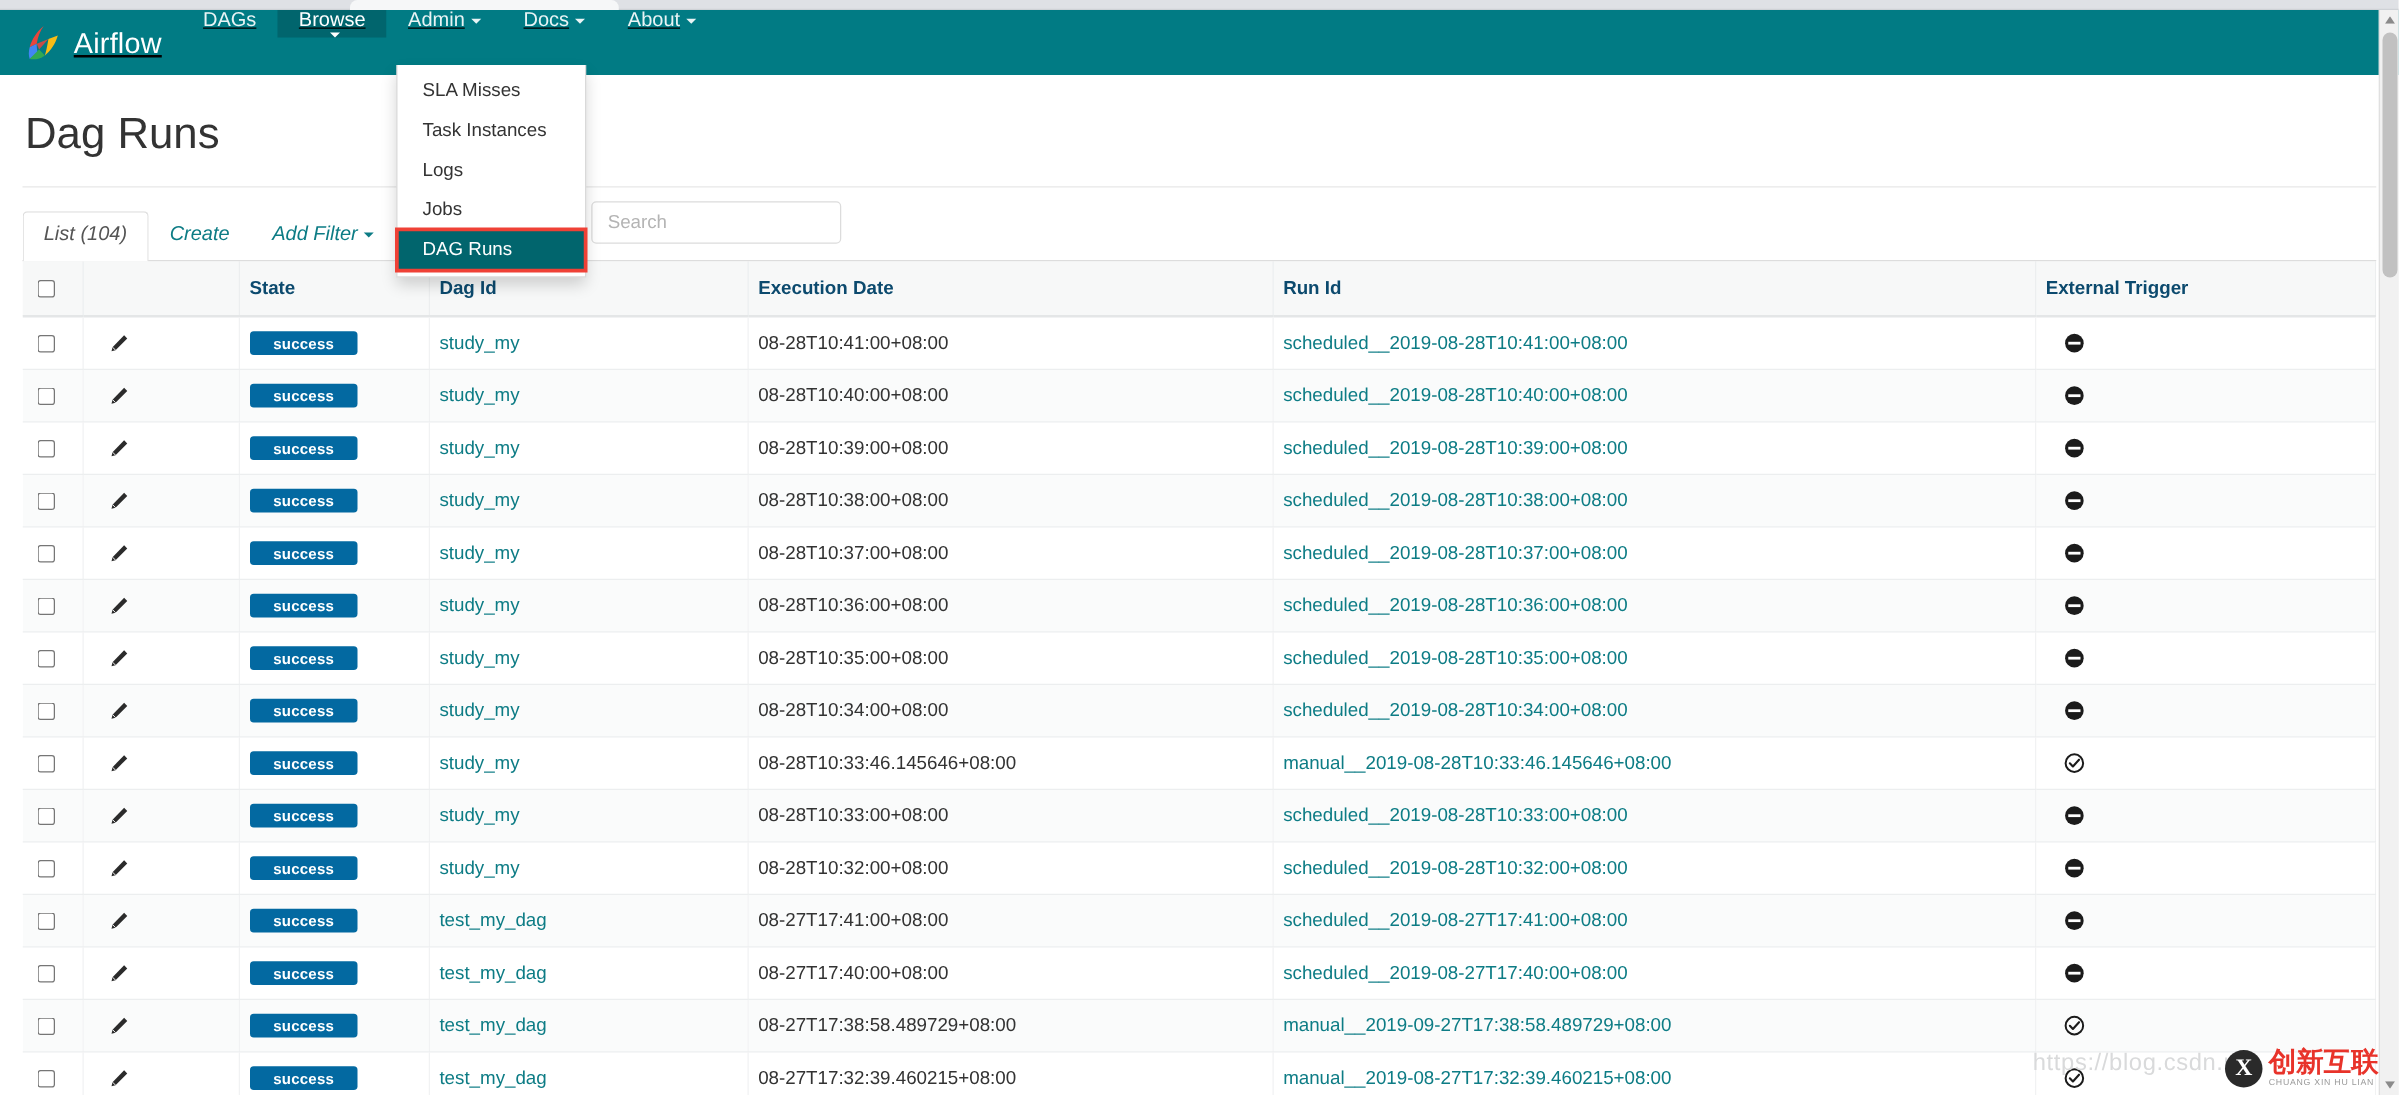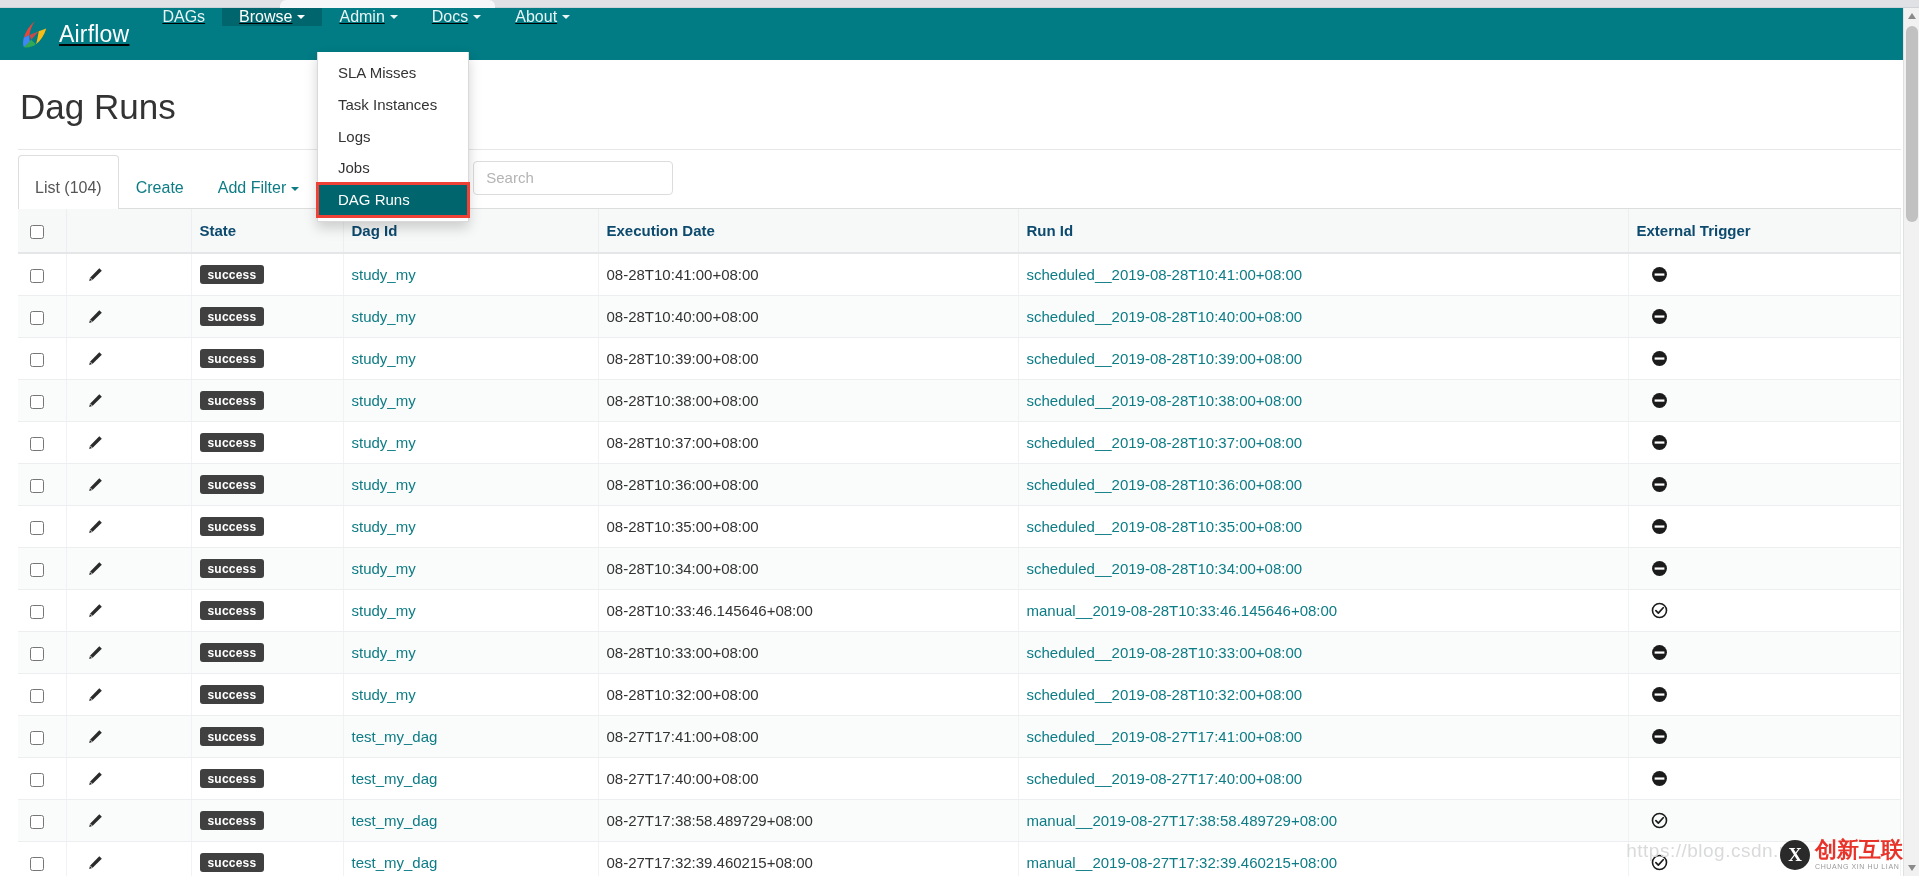--- a/index.html
+++ b/index.html
@@ -44,21 +44,21 @@
   .nav-item {
     display: flex; align-items: center;
     padding: 0 17px;
     color: #e9f4f5;
     font-size: 16px;
     text-decoration: none;
     white-space: nowrap;
     cursor: pointer;
     position: relative;
   }
-  .nav-item.open { background: #01656d; color: #ffffff; }
+  .nav-item.open { background: #01656d; color: #ffffff; flex-direction: column; }
   .caret {
     display: inline-block;
     width: 0; height: 0;
     margin-left: 5px;
     border-left: 4px solid transparent;
     border-right: 4px solid transparent;
     border-top: 4px solid currentColor;
     vertical-align: middle;
   }
   .nav-clock {
@@ -125,30 +125,31 @@
     border-bottom: 1px solid #dddddd;
     height: 41px;
     margin-top: 18px;
   }
   .tab-list {
     display: flex;
     align-items: flex-end;
     gap: 0;
   }
   .tab {
-    padding: 22px 16px 10px;
+    padding: 8px 16px 10px;
     font-size: 16px;
     color: #5f5f5f;
     text-decoration: none;
     border: 1px solid transparent;
     border-bottom: none;
     border-radius: 4px 4px 0 0;
     line-height: 1.2;
     cursor: pointer;
     white-space: nowrap;
+    font-style: italic;
   }
   .tab.active {
     background: #ffffff;
     border-color: #dddddd;
     color: #555555;
     margin-bottom: -1px;
     padding-bottom: 11px;
   }
   .tab.link { color: #0d7c85; }
   .search-wrap {
@@ -218,25 +219,25 @@
   }
   .edit-icon {
     display: inline-block;
     width: 16px; height: 16px;
     cursor: pointer;
     margin-left: 12px;
     vertical-align: middle;
   }
   .label-success {
     display: inline-block;
-    background: #404040;
+    background: #0369a1;
     color: #ffffff;
     font-size: 12px;
     font-weight: bold;
-    padding: 4px 8px 3px;
+    padding: 4px 19px 3px;
     border-radius: 3px;
     line-height: 1;
     letter-spacing: .2px;
   }
   a.cell-link {
     color: #0d7c85;
     text-decoration: none;
     cursor: pointer;
   }
   .trig-icon {
@@ -600,21 +601,21 @@
           </tr>
           <tr>
             <td><input type="checkbox" class="row-check" style=""></td>
             <td><span class="edit-icon"><svg viewBox="0 0 16 16" width="16" height="16">
                   <path d="M12.3 1.2 L14.8 3.7 L5.4 13.1 L2.2 13.9 L3.0 10.7 Z" fill="#2b2b2b"></path>
                   <path d="M3.0 10.7 L5.4 13.1" stroke="#ffffff" stroke-width="0.8"></path>
                 </svg></span></td>
             <td><span class="label-success">success</span></td>
             <td><a class="cell-link">test_my_dag</a></td>
             <td>08-27T17:38:58.489729+08:00</td>
-            <td><a class="cell-link">manual__2019-08-27T17:38:58.489729+08:00</a></td>
+            <td><a class="cell-link">manual__2019-09-27T17:38:58.489729+08:00</a></td>
             <td><span class="trig-icon"><svg viewBox="0 0 16 16" width="17" height="17">
                   <circle cx="8" cy="8" r="6.6" fill="none" stroke="#1b1b1b" stroke-width="1.5"></circle>
                   <path d="M4.6 8.1 L6.9 10.5 L11.5 5.4" fill="none" stroke="#1b1b1b" stroke-width="1.6" stroke-linecap="round" stroke-linejoin="round"></path>
                 </svg></span></td>
           </tr>
           <tr>
             <td><input type="checkbox" class="row-check" style=""></td>
             <td><span class="edit-icon"><svg viewBox="0 0 16 16" width="16" height="16">
                   <path d="M12.3 1.2 L14.8 3.7 L5.4 13.1 L2.2 13.9 L3.0 10.7 Z" fill="#2b2b2b"></path>
                   <path d="M3.0 10.7 L5.4 13.1" stroke="#ffffff" stroke-width="0.8"></path>

